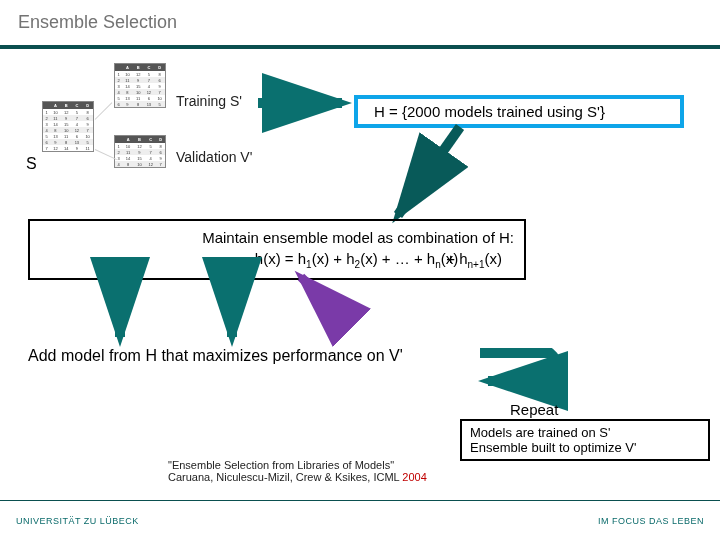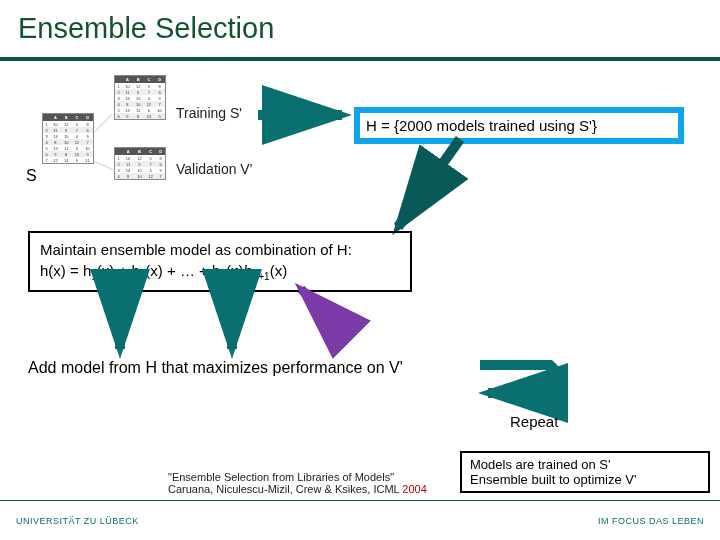--- a/index.html
+++ b/index.html
@@ -6,22 +6,22 @@
   body {
     width: 720px;
     height: 540px;
     font-family: Arial, Helvetica, sans-serif;
     position: relative;
     background: #fff;
     overflow: hidden;
   }
   .title-row {
     padding: 12px 18px 6px 18px;
-    font-size: 29px;
-    color: #14532d;
+    font-size: 18px;
+    color: #737373;
   }
   .title-rule {
     height: 4px;
     background: #0a4f4f;
     margin: 6px 0 0 0;
   }
   .content {
     position: relative;
     height: 440px;
   }
@@ -43,36 +43,37 @@
     font-size: 14px;
     color: #222;
   }
   .s-label {
     position: absolute;
     font-size: 16px;
   }
 
   .box {
     position: absolute;
-    border: 6px solid #0ea5e9;
-    padding: 4px 6px;
+    border: 4px solid #0ea5e9;
+    padding: 4px 16px;
     font-size: 15px;
     background: rgba(255,255,255,0.0);
   }
   .box.h-box { top: 46px; left: 354px; width: 330px; }
 
   .main-box {
     position: absolute;
     border: 2px solid #000;
     top: 170px;
     left: 28px;
-    width: 384px;
+    width: 498px;
     padding: 6px 10px;
     font-size: 15px;
     line-height: 1.4;
+    text-align: right;
   }
 
   .sub { vertical-align: sub; font-size: 10px; }
 
   .denote {
     position: absolute;
     font-size: 15px;
     top: 253px;
     left: 326px;
   }
@@ -90,21 +91,20 @@
   }
 
   .footer-box {
     position: absolute;
     border: 2px solid #000;
     top: 370px;
     left: 460px;
     width: 250px;
     padding: 4px 8px;
     font-size: 13px;
-    margin-top: 20px;
   }
   .citation {
     position: absolute;
     font-size: 11px;
     top: 410px;
     left: 168px;
     color: #222;
   }
   .citation .yr { color: #c00000; }
 

